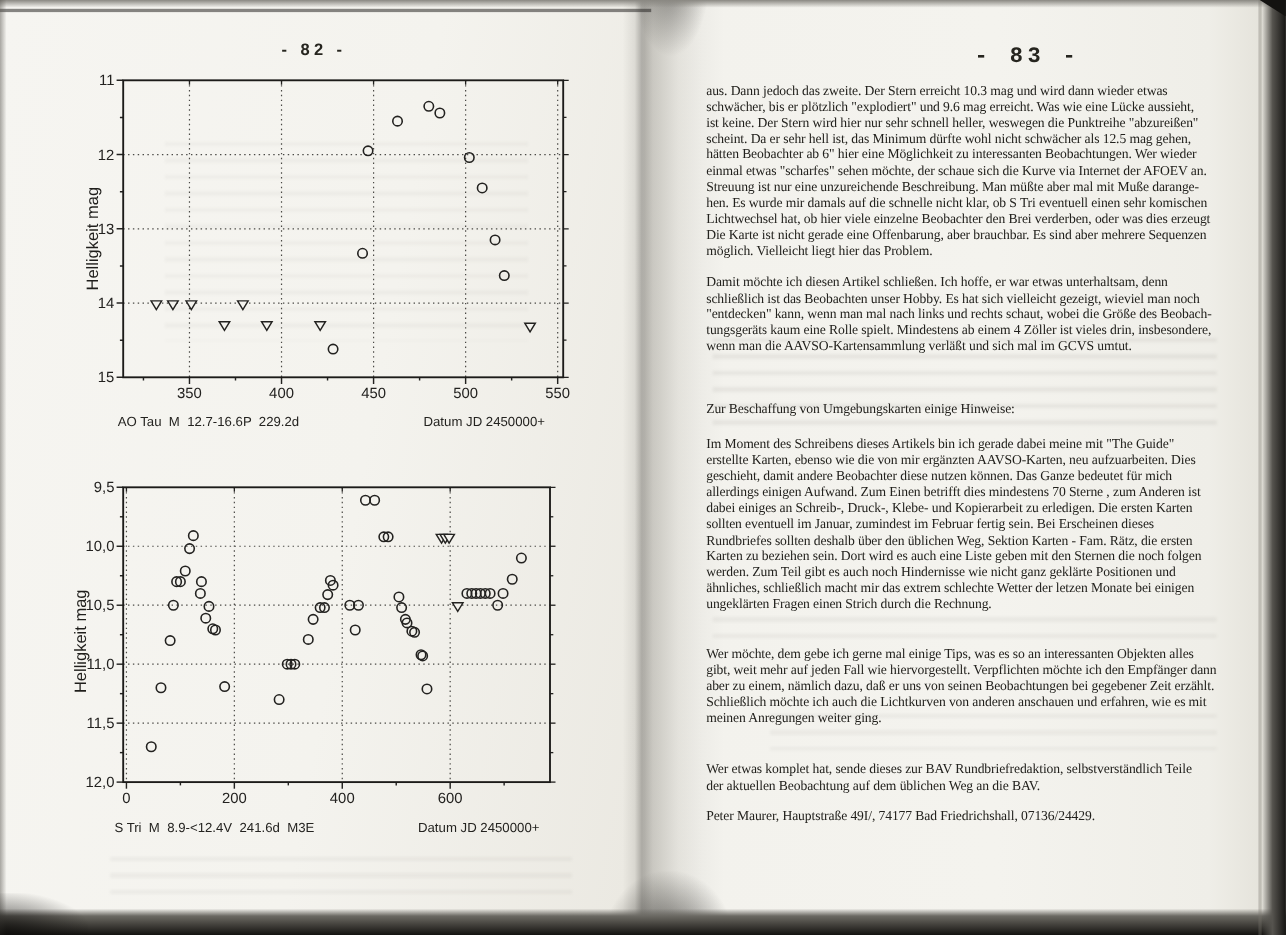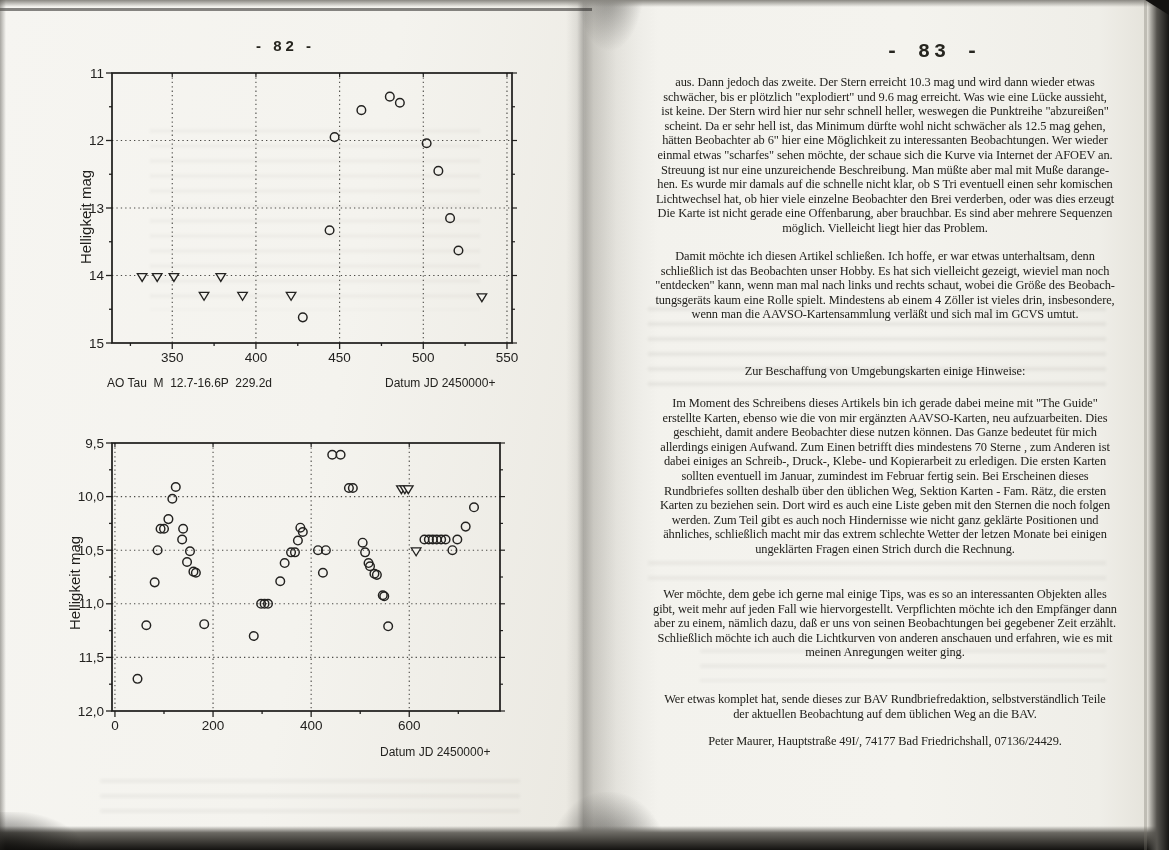--- a/index.html
+++ b/index.html
@@ -1,17 +1,17 @@
 <!DOCTYPE html>
 <html><head>
 <meta charset="utf-8">
 <style>
   html,body{margin:0;padding:0;background:#101010;}
   .scan{position:relative;width:1169px;height:850px;overflow:hidden;
-        background:#efeee8;font-family:"Liberation Serif",serif;text-align:center;}
+        background:#efeee8;font-family:"Liberation Serif",serif;}
   
   .page{position:absolute;top:0;bottom:0;}
   .page-left{left:0;width:585px;
     background:linear-gradient(100deg,#f6f5f1 0%,#f4f3ee 55%,#ebe9e2 97%);}
   .page-right{left:585px;width:584px;
     background:linear-gradient(to right,#e9e7e0 0%,#f3f2ed 9%,#f4f3ee 55%,#efeee8 88%,#e4e2da 97%);}
   
   .gutter{position:absolute;top:0;bottom:0;left:566px;width:92px;pointer-events:none;
     background:linear-gradient(to right,rgba(60,58,52,0) 0%,rgba(60,58,52,.10) 12%,rgba(50,48,44,.34) 19%,rgba(70,68,62,.20) 30%,rgba(90,88,82,.08) 55%,rgba(0,0,0,0) 100%);}
   .gutter-top{position:absolute;left:575px;top:-18px;width:70px;height:70px;pointer-events:none;
@@ -257,20 +257,21 @@
       <circle cx="397.3249051833123" cy="114.48000000000005" r="4.3" fill="none" stroke="#232220" stroke-width="1.45"></circle>
       <circle cx="405.6637168141593" cy="101.61599999999993" r="4.3" fill="none" stroke="#232220" stroke-width="1.45"></circle>
       <circle cx="414.00252844500636" cy="82.31999999999996" r="4.3" fill="none" stroke="#232220" stroke-width="1.45"></circle>
       <path d="M 336.6058154235145 60.79599999999998 L 346.20581542351454 60.79599999999998 L 341.4058154235145 68.69599999999997 Z" fill="#f4f3ee" stroke="#232220" stroke-width="1.3"></path>
       <path d="M 340.0394437420986 60.79599999999998 L 349.63944374209865 60.79599999999998 L 344.83944374209864 68.69599999999997 Z" fill="#f4f3ee" stroke="#232220" stroke-width="1.3"></path>
       <path d="M 343.4730720606826 60.79599999999998 L 353.07307206068265 60.79599999999998 L 348.27307206068264 68.69599999999997 Z" fill="#f4f3ee" stroke="#232220" stroke-width="1.3"></path>
       <path d="M 351.3213653603034 122.97199999999998 L 360.9213653603034 122.97199999999998 L 356.1213653603034 130.87199999999999 Z" fill="#f4f3ee" stroke="#232220" stroke-width="1.3"></path>
       <rect x="52" y="18" width="388" height="268" fill="none" stroke="#1c1b19" stroke-width="1.7"></rect>
     </svg>
   <div class="ylabel ylabel2">Helligkeit mag</div>
+  <div class="cap cap2l">S Tri  M  8.9-&lt;12.4V  241.6d  M3E</div>
   <div class="cap cap2r">Datum JD 2450000+</div>
 
   <div class="para p1">aus. Dann jedoch das zweite. Der Stern erreicht 10.3 mag und wird dann wieder etwas
 schwächer, bis er plötzlich "explodiert" und 9.6 mag erreicht. Was wie eine Lücke aussieht,
 ist keine. Der Stern wird hier nur sehr schnell heller, weswegen die Punktreihe "abzureißen"
 scheint. Da er sehr hell ist, das Minimum dürfte wohl nicht schwächer als 12.5 mag gehen,
 hätten Beobachter ab 6" hier eine Möglichkeit zu interessanten Beobachtungen. Wer wieder
 einmal etwas "scharfes" sehen möchte, der schaue sich die Kurve via Internet der AFOEV an.
 Streuung ist nur eine unzureichende Beschreibung. Man müßte aber mal mit Muße darange-
 hen. Es wurde mir damals auf die schnelle nicht klar, ob S Tri eventuell einen sehr komischen

